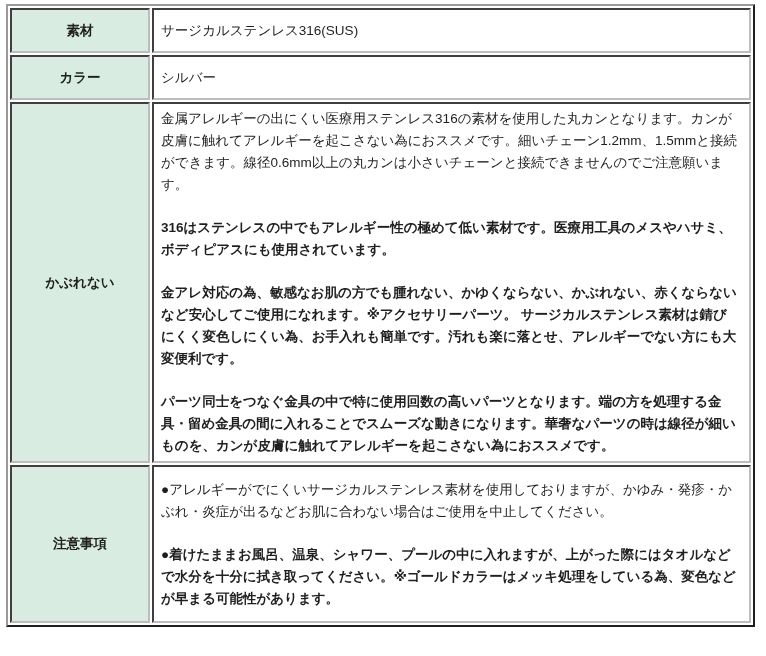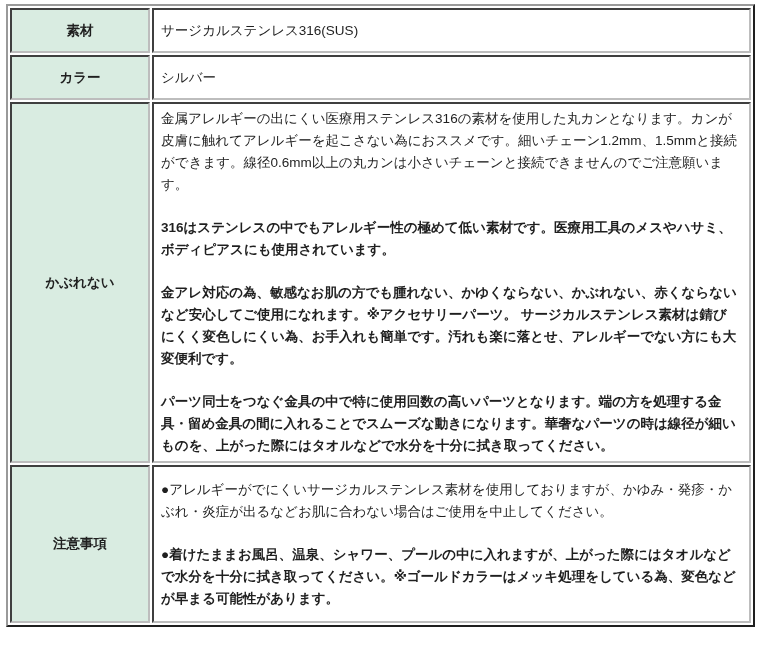--- a/index.html
+++ b/index.html
@@ -78,21 +78,21 @@
         <td>
           <p>シルバー</p>
         </td>
       </tr>
       <tr class="r-desc">
         <th>かぶれない</th>
         <td>
           <p>金属アレルギーの出にくい医療用ステンレス316の素材を使用した丸カンとなります。カンが皮膚に触れてアレルギーを起こさない為におススメです。細いチェーン1.2mm、1.5mmと接続ができます。線径0.6mm以上の丸カンは小さいチェーンと接続できませんのでご注意願います。</p>
           <p>316はステンレスの中でもアレルギー性の極めて低い素材です。医療用工具のメスやハサミ、ボディピアスにも使用されています。</p>
           <p>金アレ対応の為、敏感なお肌の方でも腫れない、かゆくならない、かぶれない、赤くならないなど安心してご使用になれます。※アクセサリーパーツ。 サージカルステンレス素材は錆びにくく変色しにくい為、お手入れも簡単です。汚れも楽に落とせ、アレルギーでない方にも大変便利です。</p>
-          <p>パーツ同士をつなぐ金具の中で特に使用回数の高いパーツとなります。端の方を処理する金具・留め金具の間に入れることでスムーズな動きになります。華奢なパーツの時は線径が細いものを、上がった際にはタオルなどで水分を十分に拭き取ってください。</p>
+          <p>パーツ同士をつなぐ金具の中で特に使用回数の高いパーツとなります。端の方を処理する金具・留め金具の間に入れることでスムーズな動きになります。華奢なパーツの時は線径が細いものを、カンが皮膚に触れてアレルギーを起こさない為におススメです。</p>
         </td>
       </tr>
       <tr class="r-note">
         <th>注意事項</th>
         <td>
           <p>●アレルギーがでにくいサージカルステンレス素材を使用しておりますが、かゆみ・発疹・かぶれ・炎症が出るなどお肌に合わない場合はご使用を中止してください。</p>
           <p>●着けたままお風呂、温泉、シャワー、プールの中に入れますが、上がった際にはタオルなどで水分を十分に拭き取ってください。※ゴールドカラーはメッキ処理をしている為、変色などが早まる可能性があります。</p>
         </td>
       </tr>
 

